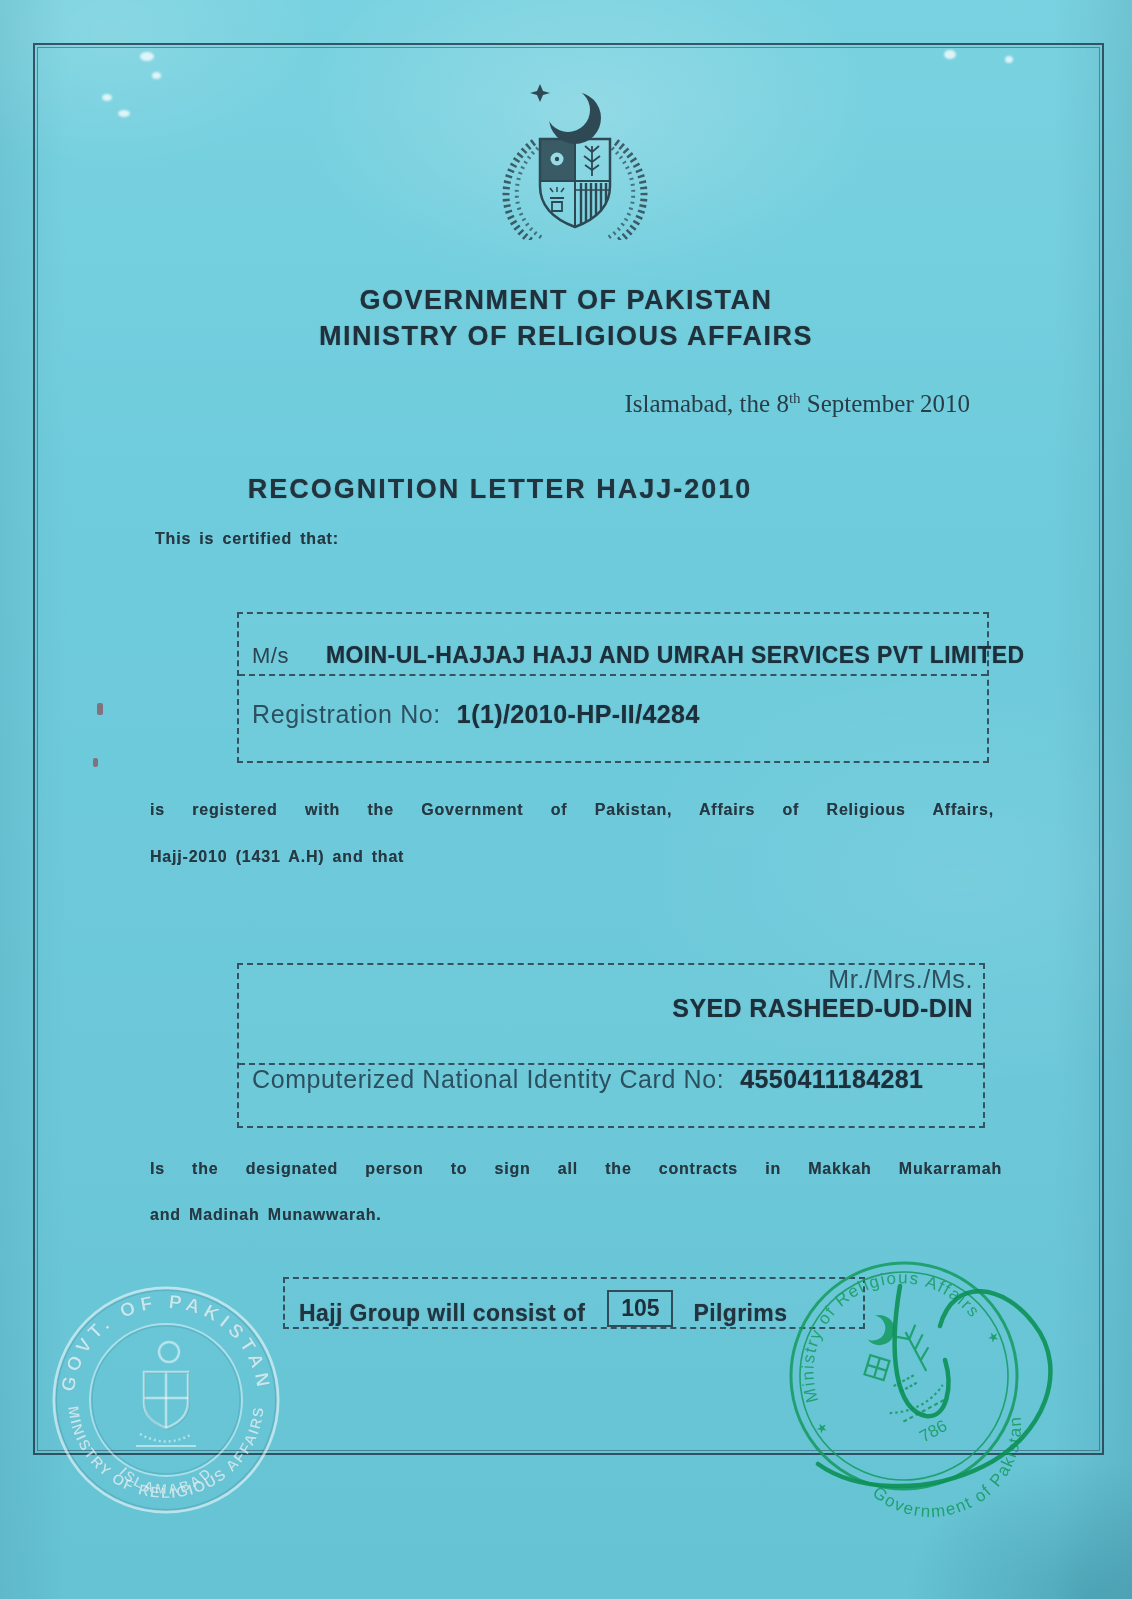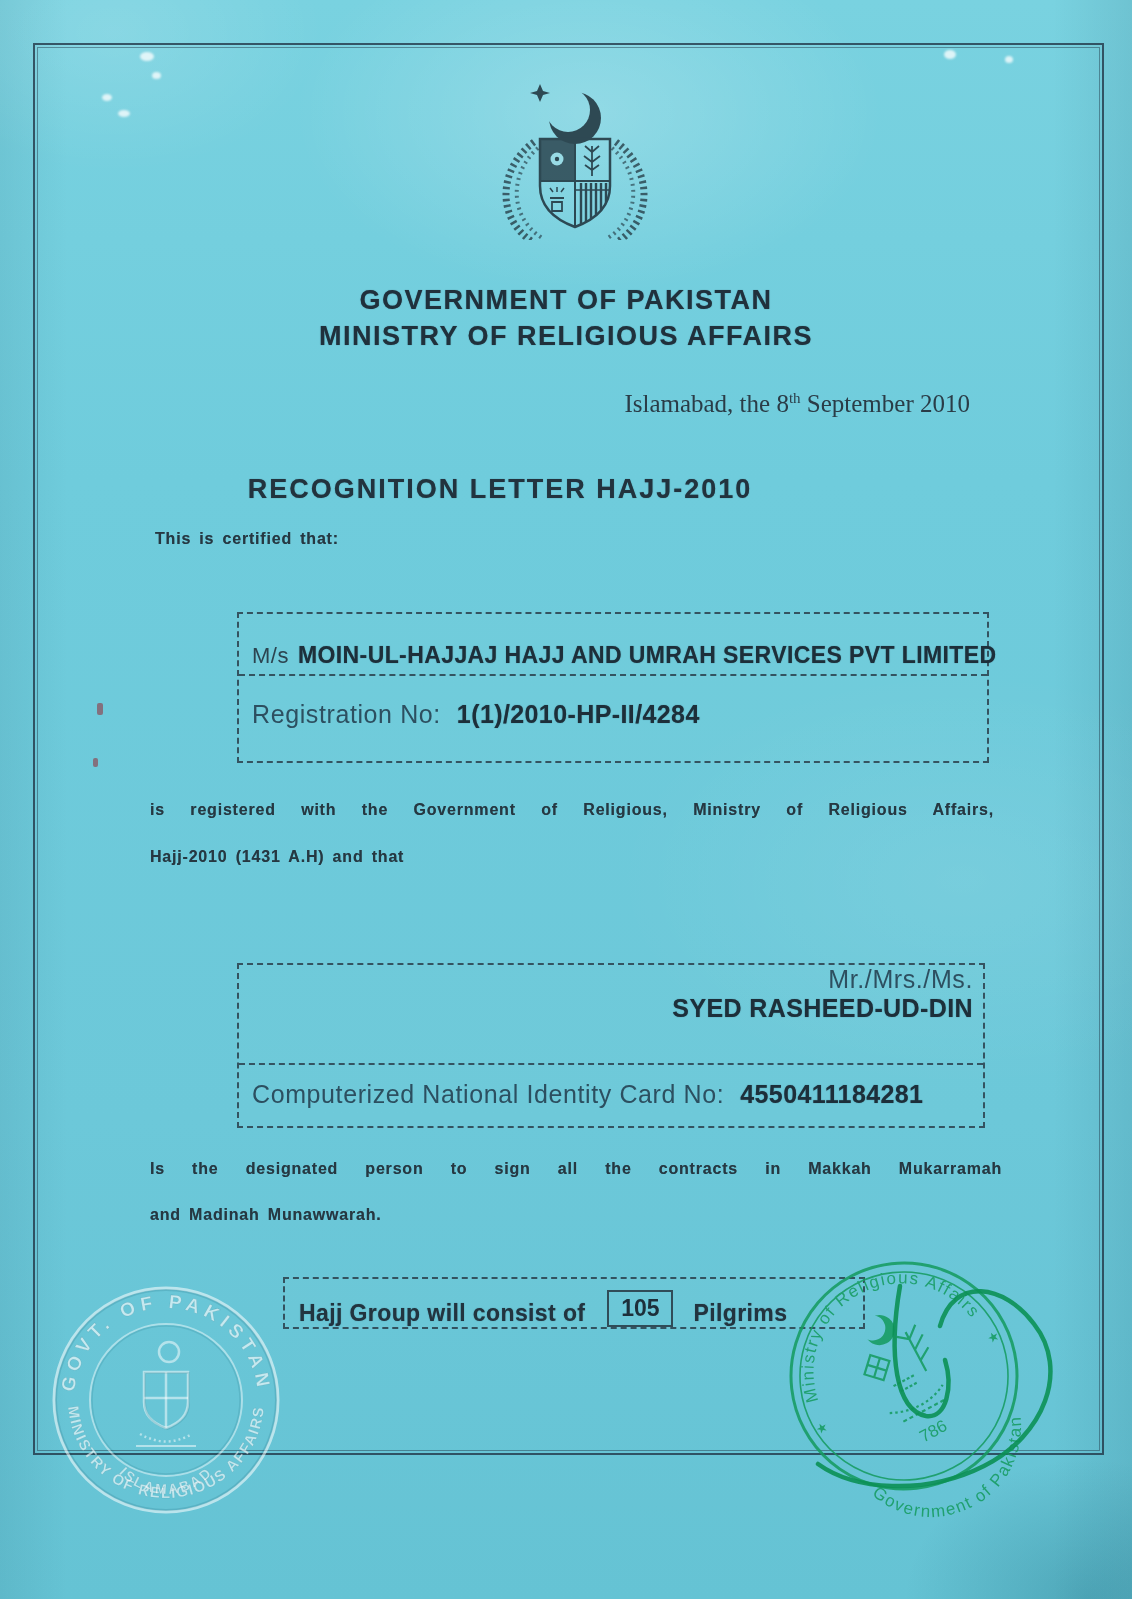--- a/index.html
+++ b/index.html
@@ -58,21 +58,21 @@
   .jline{text-align:justify;text-align-last:justify;}
   
   .inkbox{
     box-sizing:border-box;
     border:2px dashed rgba(38,54,66,.8);
     background:rgba(255,255,255,.02);
   }
   #company-box{left:237px;top:612px;width:752px;height:151px;}
   #company-box .row1{
     box-sizing:border-box;height:62px;display:flex;align-items:flex-end;
-    padding:0 10px 5px 13px;border-bottom:2px dashed rgba(38,54,66,.8);
+    padding:0 10px 5px 13px;border-bottom:2px dashed rgba(38,54,66,.8);gap:28px;
   }
   #company-box .row2{
     display:flex;align-items:center;padding:24px 10px 0 13px;
   }
   .ms-prefix{font-size:22px;color:#2c4450;letter-spacing:.5px;margin-right:9px;}
   .company-name{
     font-size:23px;font-weight:bold;letter-spacing:.4px;color:#1d2f3a;
     text-shadow:0 0 1px rgba(25,42,54,.6);white-space:nowrap;
   }
   .light-label{
@@ -81,21 +81,21 @@
   .bold-value{
     font-size:25px;font-weight:bold;color:#1d2f3a;letter-spacing:.4px;
     text-shadow:0 0 1px rgba(25,42,54,.55);margin-left:16px;
   }
   #person-box{left:237px;top:963px;width:748px;height:165px;}
   #person-box .row1{
     box-sizing:border-box;height:100px;display:flex;align-items:flex-end;
     padding:0 10px 12px 13px;border-bottom:2px dashed rgba(38,54,66,.8);flex-direction:column;
   }
   #person-box .row2{
-    box-sizing:border-box;height:61px;display:flex;align-items:center;
+    box-sizing:border-box;height:61px;display:flex;align-items:flex-start;
     padding:0 10px 3px 13px;
   }
   #group-box{
     left:283px;top:1277px;width:582px;height:52px;
     display:flex;align-items:flex-end;padding-left:14px;z-index:3;
   }
   .group-label{font-size:23px;font-weight:bold;color:#22343f;letter-spacing:.4px;
     text-shadow:0 0 1px rgba(25,42,54,.5);}
   .count-box{
     box-sizing:border-box;width:66px;height:37px;margin-left:22px;
@@ -202,21 +202,21 @@
       <span class="ms-prefix">M/s</span>
       <span class="company-name">MOIN-UL-HAJJAJ HAJJ AND UMRAH SERVICES PVT LIMITED</span>
     </div>
     <div class="row2">
       <span class="light-label">Registration No:</span>
       <span class="bold-value">1(1)/2010-HP-II/4284</span>
     </div>
   </div>
 
   <div class="abs hand para1">
-    <div class="jline">is registered with the Government of Religious, Ministry of Religious Affairs,</div>
+    <div class="jline">is registered with the Government of Pakistan, Affairs of Religious Affairs,</div>
     <div>Hajj-2010 (1431 A.H) and that</div>
   </div>
 
   <div class="abs inkbox" id="person-box">
     <div class="row1">
       <span class="light-label">Mr./Mrs./Ms.</span>
       <span class="bold-value">SYED RASHEED-UD-DIN</span>
     </div>
     <div class="row2">
       <span class="light-label">Computerized National Identity Card No:</span>

